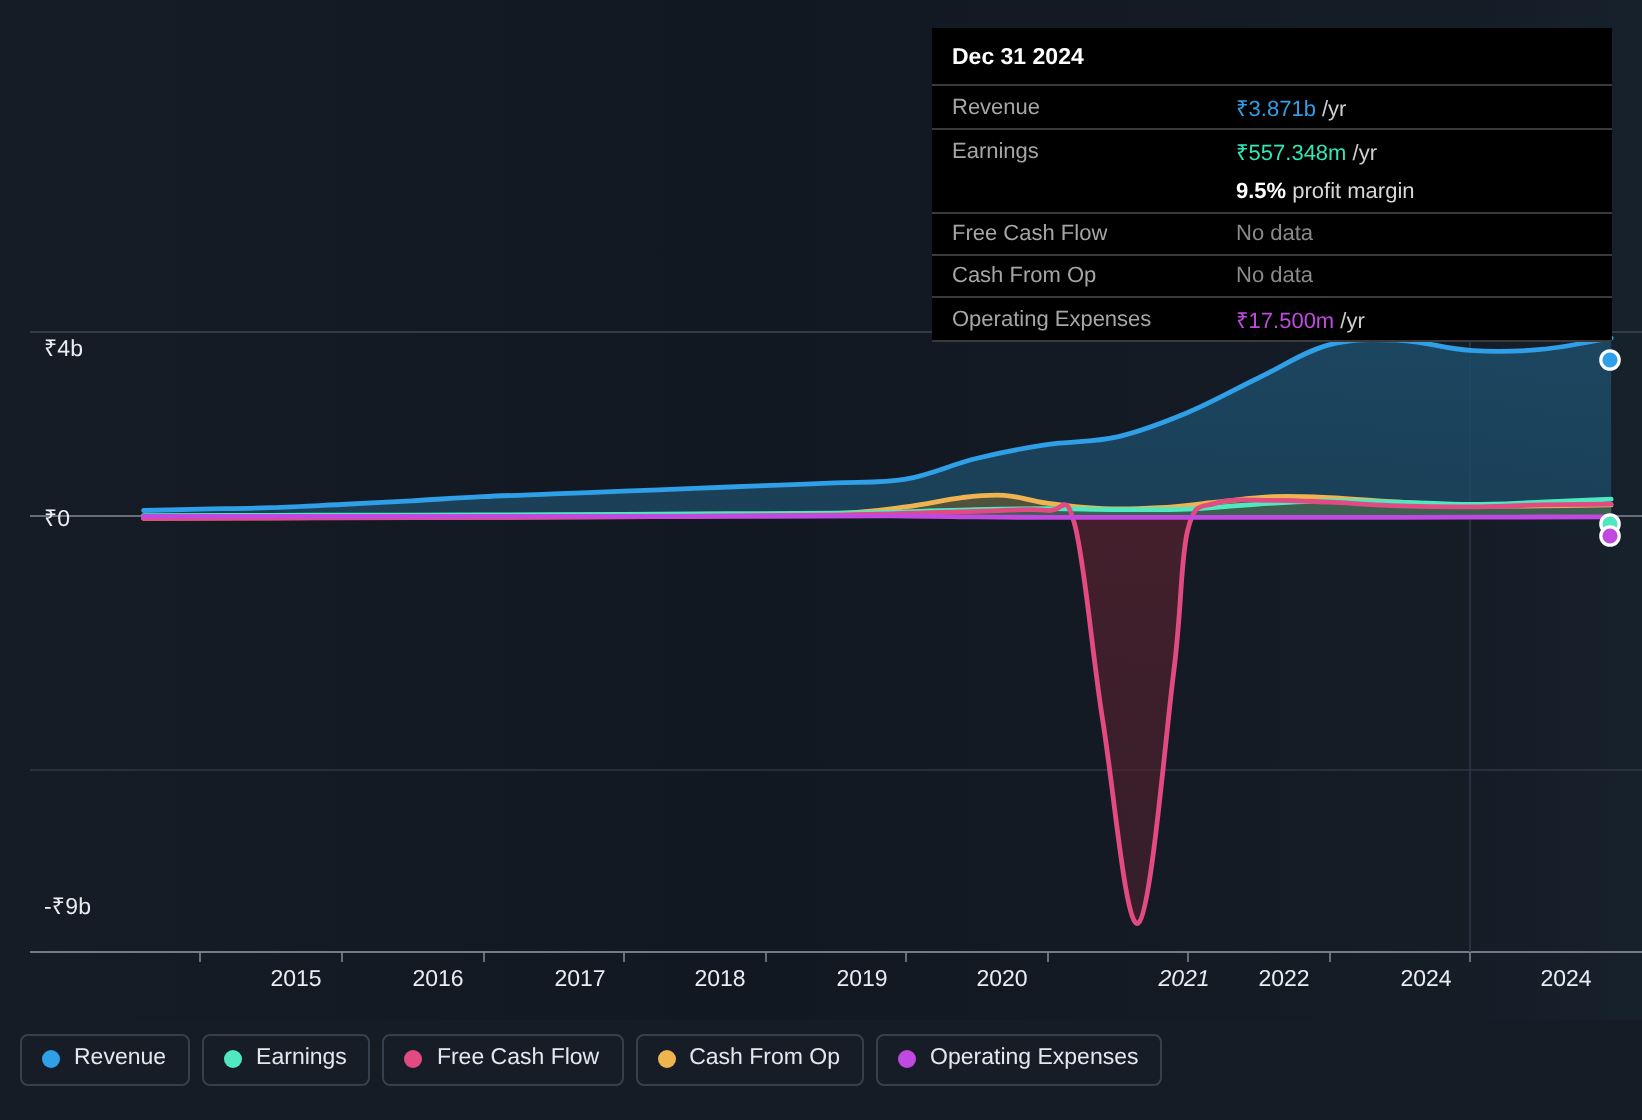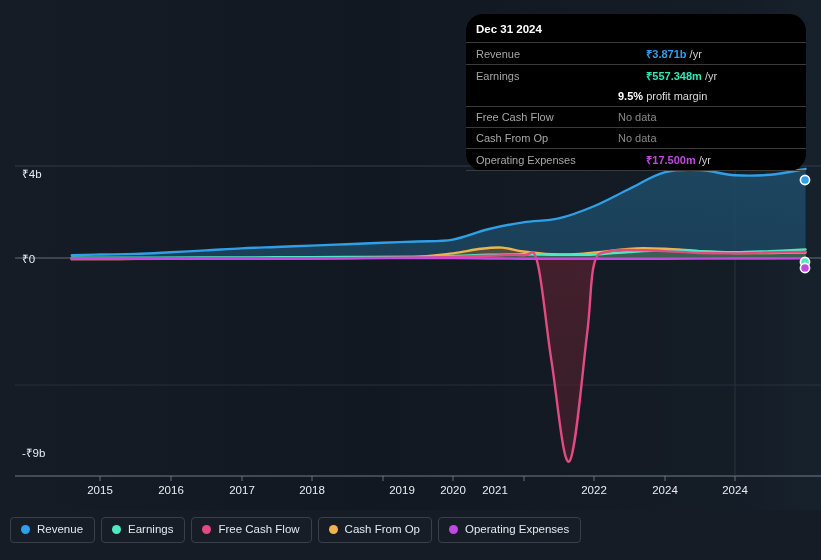--- a/index.html
+++ b/index.html
@@ -50,33 +50,33 @@
     top: 484px;
     width: 821px;
     height: 20px;
   }
   .x-label {
     position: absolute;
     font-size: 11.5px;
     color: #e9edf2;
     transform: translateX(-50%);
     white-space: nowrap;
+    margin-left: 48px;
   }
 
   
   #tooltip {
     position: absolute;
     left: 466px;
     top: 14px;
     width: 340px;
     background: #000000;
     padding: 0;
     box-sizing: border-box;
     z-index: 40;
-    border-radius: 17px;
   }
   #tooltip .tt-date {
     font-size: 11.5px;
     font-weight: bold;
     color: #ffffff;
     padding: 9px 10px 7px 10px;
   }
   .tt-table {
     width: 100%;
     border-collapse: collapse;
@@ -89,21 +89,21 @@
     white-space: nowrap;
     height: 14px;
   }
   .tt-table tr.no-rule td { border-top: none; }
   .tt-table td.tt-key {
     color: #a6a6a6;
     width: 128px;
   }
   .tt-table td.tt-val { color: #9a9a9a; }
   .tt-table tr:last-child td { border-bottom: 1px solid #3a3a3a; }
-  .tt-num { font-weight: bold; margin-left: 28px; }
+  .tt-num { font-weight: normal; }
   .tt-unit { color: #cfcfcf; font-weight: normal; }
   .tt-nodata { color: #8a8a8a; margin-top: 16px; }
   .tt-margin-num { color: #ffffff; font-weight: bold; }
   .tt-margin-txt { color: #d8d8d8; }
 
   
   #legend {
     position: absolute;
     left: 10px;
     top: 517px;
@@ -204,23 +204,23 @@
 
   <div class="y-label top">₹4b</div>
   <div class="y-label zero">₹0</div>
   <div class="y-label bot">-₹9b</div>
 
   <div class="x-labels" id="x-labels">
       <div class="x-label" style="left: 100px;">2015</div>
       <div class="x-label" style="left: 171px;">2016</div>
       <div class="x-label" style="left: 242px;">2017</div>
       <div class="x-label" style="left: 312px;">2018</div>
-      <div class="x-label" style="left: 402px;">2019</div>
+      <div class="x-label" style="left: 383px;">2019</div>
       <div class="x-label" style="left: 453px;">2020</div>
-      <div class="x-label" style="left: 495px;">2021</div>
+      <div class="x-label" style="left: 544px; font-style: italic;">2021</div>
       <div class="x-label" style="left: 594px;">2022</div>
       <div class="x-label" style="left: 665px;">2024</div>
       <div class="x-label" style="left: 735px;">2024</div>
     </div>
 
   <div id="tooltip">
     <div class="tt-date">Dec 31 2024</div>
     <table class="tt-table">
       <tbody id="tt-body">
           <tr>

